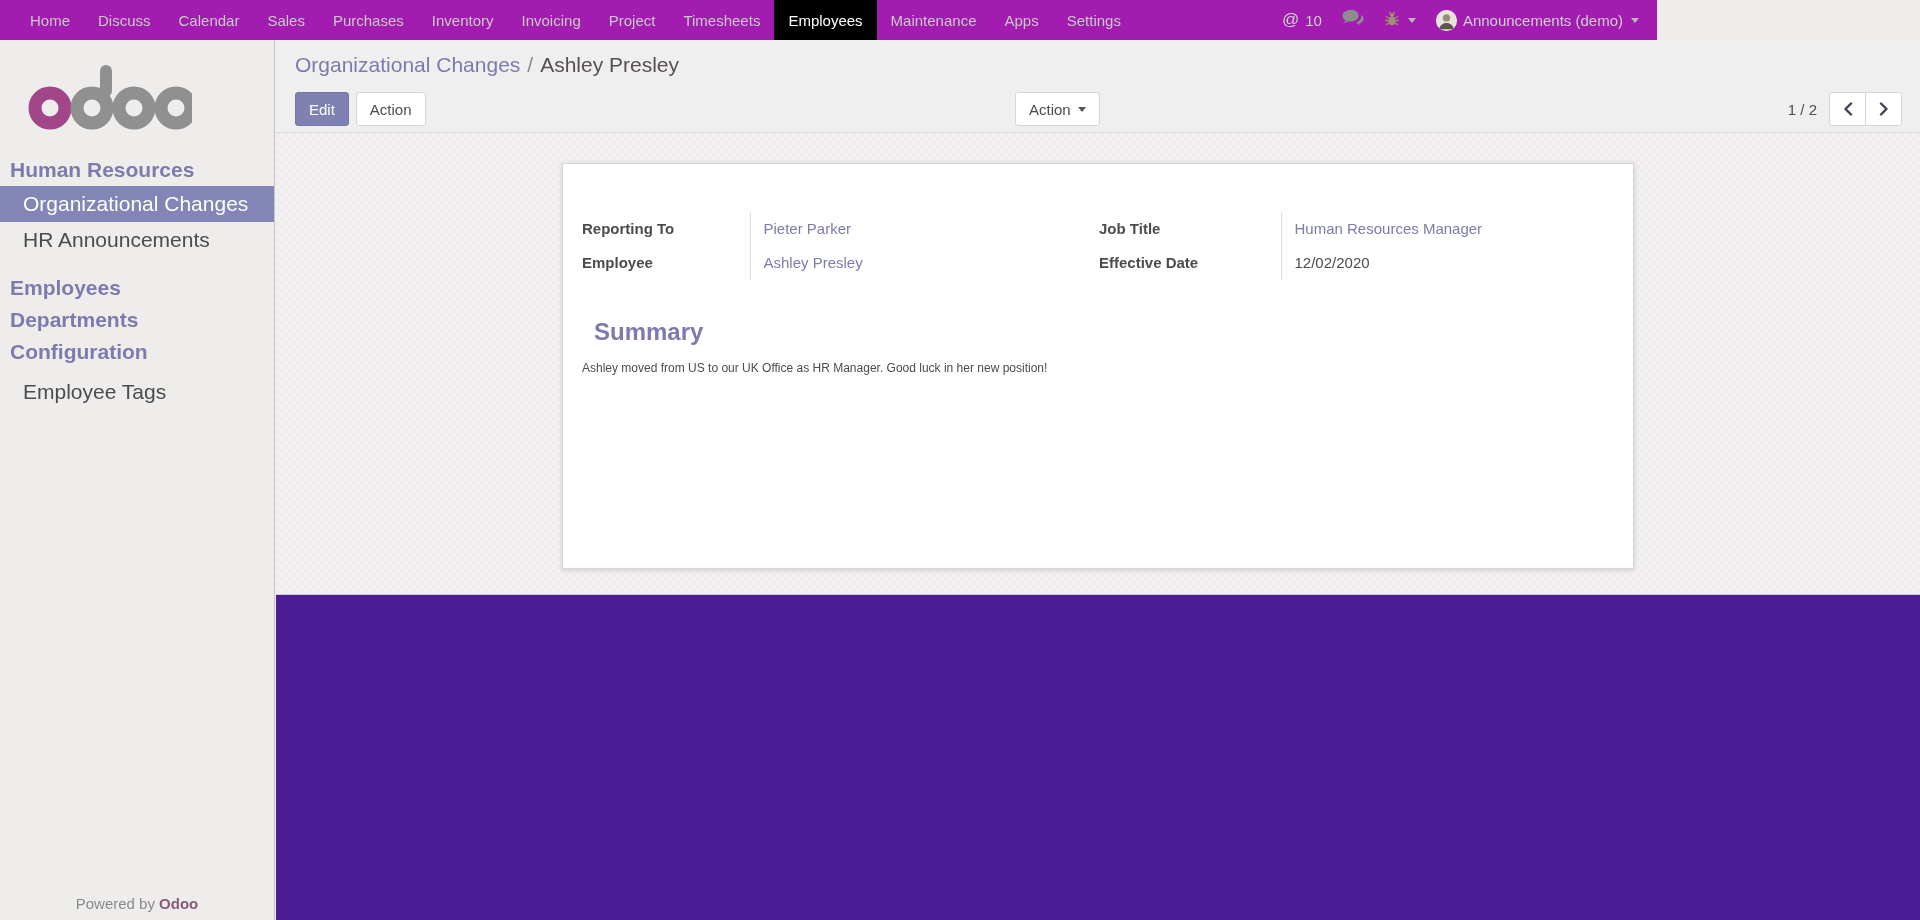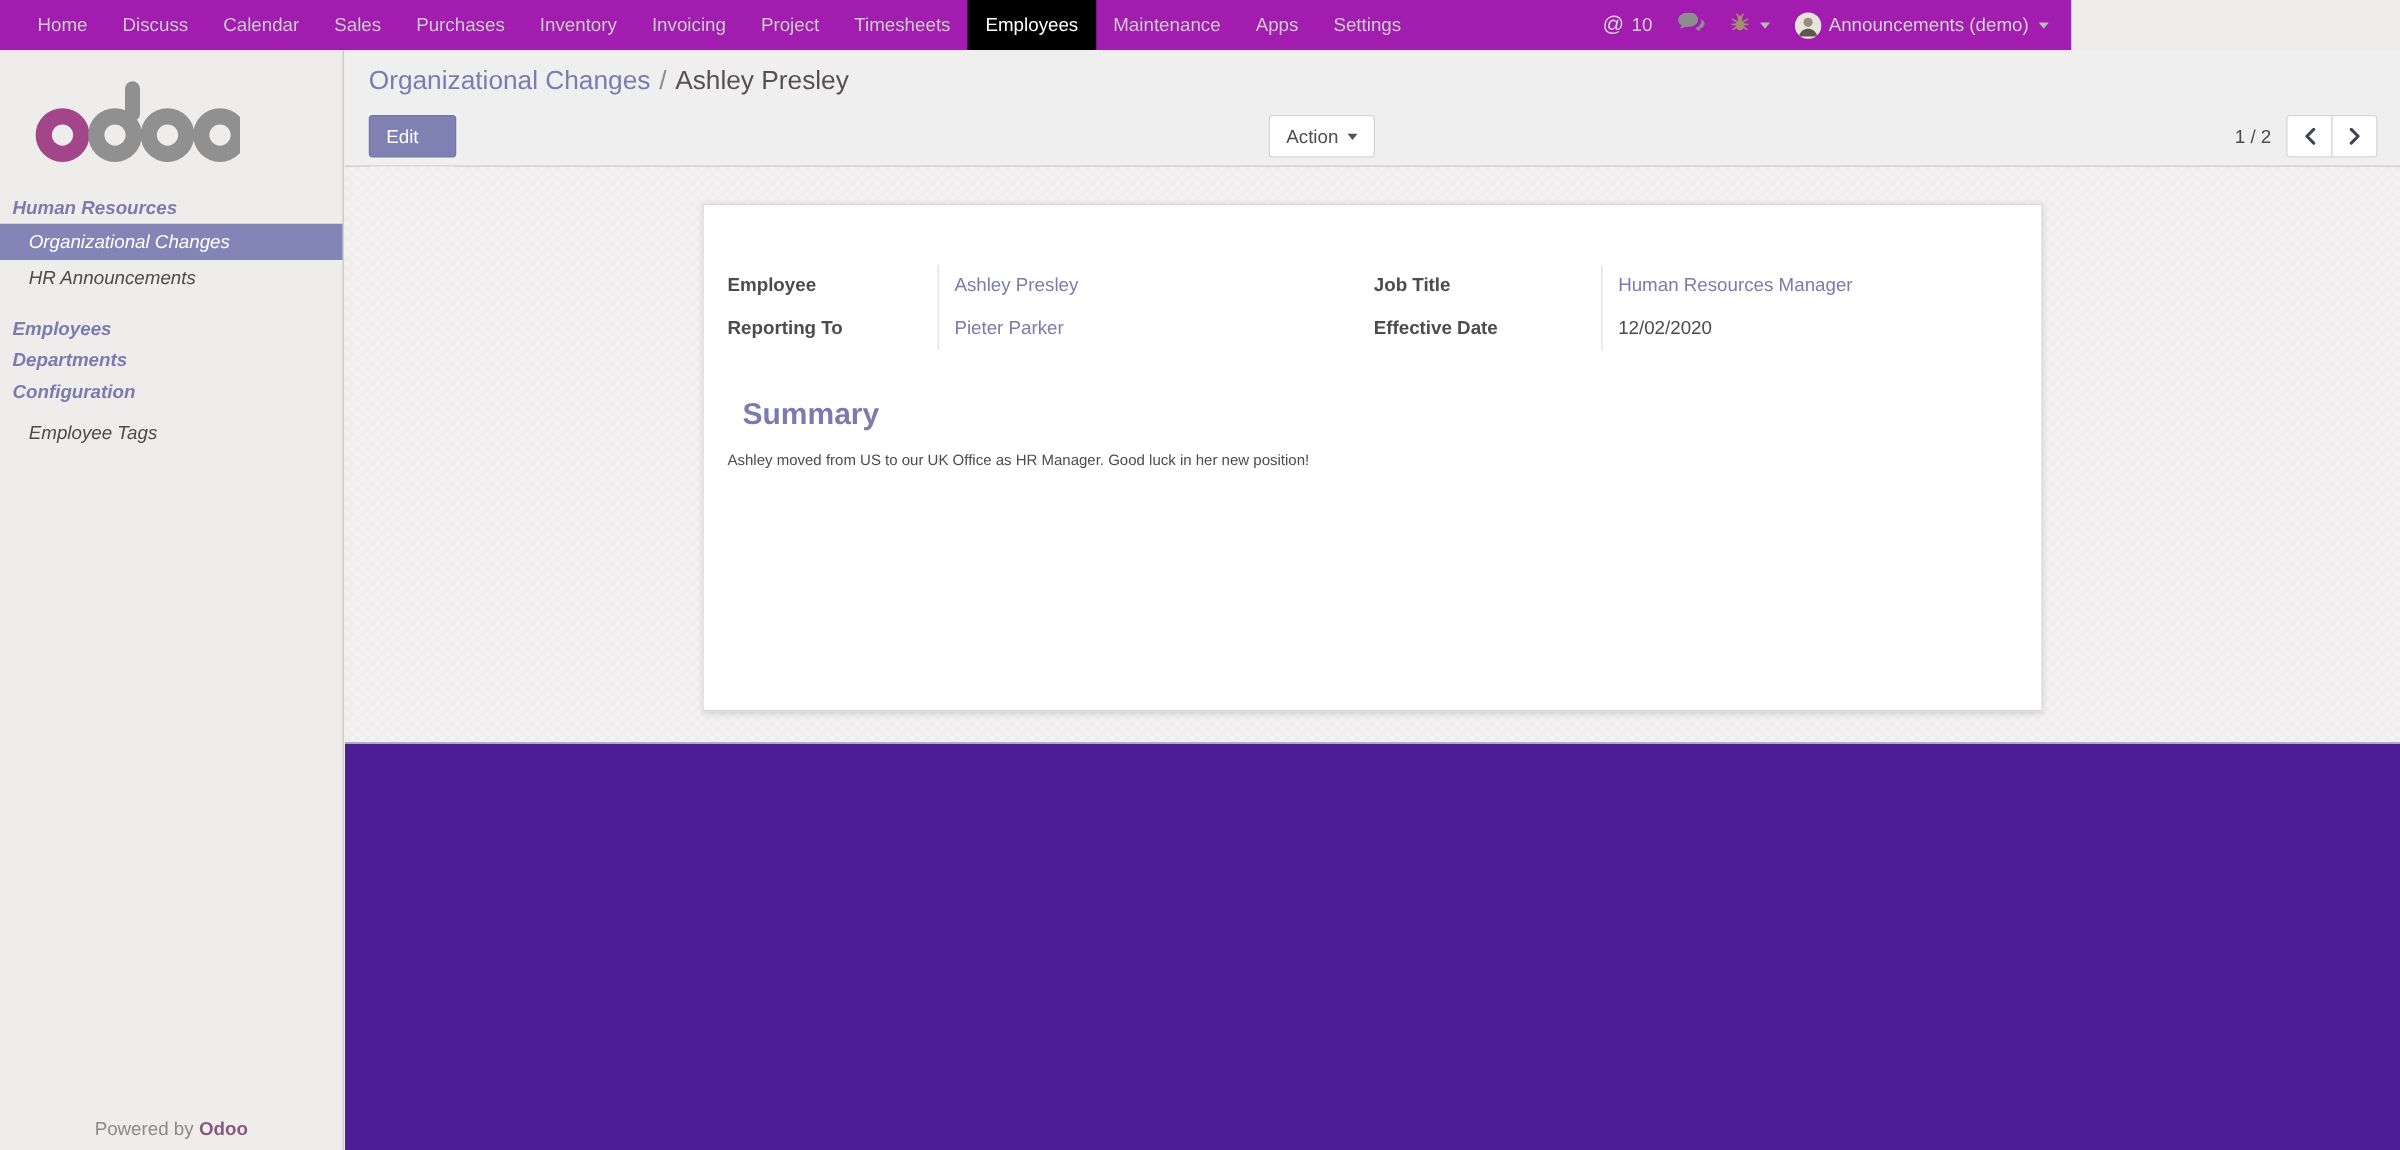--- a/index.html
+++ b/index.html
@@ -35,21 +35,21 @@
     width:21px; height:21px; border-radius:50%; overflow:hidden; background:#e7e3dd;
     display:flex; align-items:center; justify-content:center; flex:0 0 auto;
   }
 
   
   .sidebar {
     position:absolute; top:40px; left:0; width:275px; bottom:0;
     background:#efedec; border-right:1px solid #c7c4c4;
   }
   .logo-wrap { margin:24px 0 0 28px; width:164px; height:66px; display:block; }
-  .side-nav { margin-top:24px; font-size:15px;font-style:italic; }
+  .side-nav { margin-top:24px; font-size:21px; }
   .side-heading {
     display:block; padding:4px 10px; color:#7c7bad; font-weight:bold;
     text-decoration:none; cursor:pointer;
   }
   .side-item {
     display:block; padding:6px 10px 6px 23px; color:#4c4c4c;
     text-decoration:none; cursor:pointer;
   }
   .side-item.selected { background:#8285b5; color:#fff; }
   .side-gap { height:14px; }
@@ -65,21 +65,21 @@
 
   .control-panel {
     position:relative; height:93px; background:#f0efef;
     border-bottom:1px solid #dbd8d8; padding:13px 0 0 19px;
   }
   .breadcrumb { font-size:21px; }
   .breadcrumb a { color:#7c7bad; text-decoration:none; cursor:pointer; }
   .breadcrumb .sep { color:#8a8a8a; margin:0 7px; }
   .breadcrumb .current { color:#565150; }
 
-  .cp-buttons { position:absolute; left:19px; top:52px; display:flex; gap:7px;flex-direction:column; }
+  .cp-buttons { position:absolute; left:19px; top:52px; display:flex; gap:7px; }
   .btn {
     font-size:15px; height:34px; padding:0 13px; border-radius:3px;
     border:1px solid #d8d5d5; background:#fff; color:#4c4c4c; cursor:pointer;
     display:inline-flex; align-items:center; gap:7px;
     font-family:"Liberation Sans", sans-serif;
   }
   .btn-primary { background:#7e81b1; border-color:#76799f; color:#fff; }
   .action-wrap { position:absolute; left:739px; top:52px; }
   .btn .caret-dark {
     width:0; height:0; border-left:4px solid transparent; border-right:4px solid transparent;
@@ -282,26 +282,26 @@
       </div>
     </div>
   </div>
 
   <div class="form-area">
     <div class="sheet">
 
       <div class="field-grid">
         <div class="fgroup">
           <div class="frow">
+            <div class="flabel">Reporting To</div>
+            <div class="fvalue"><a>Pieter Parker</a></div>
+          </div>
+          <div class="frow">
             <div class="flabel">Employee</div>
             <div class="fvalue"><a>Ashley Presley</a></div>
-          </div>
-          <div class="frow">
-            <div class="flabel">Reporting To</div>
-            <div class="fvalue"><a>Pieter Parker</a></div>
           </div>
         </div>
 
         <div class="fgroup right">
           <div class="frow">
             <div class="flabel">Job Title</div>
             <div class="fvalue"><a>Human Resources Manager</a></div>
           </div>
           <div class="frow">
             <div class="flabel">Effective Date</div>

